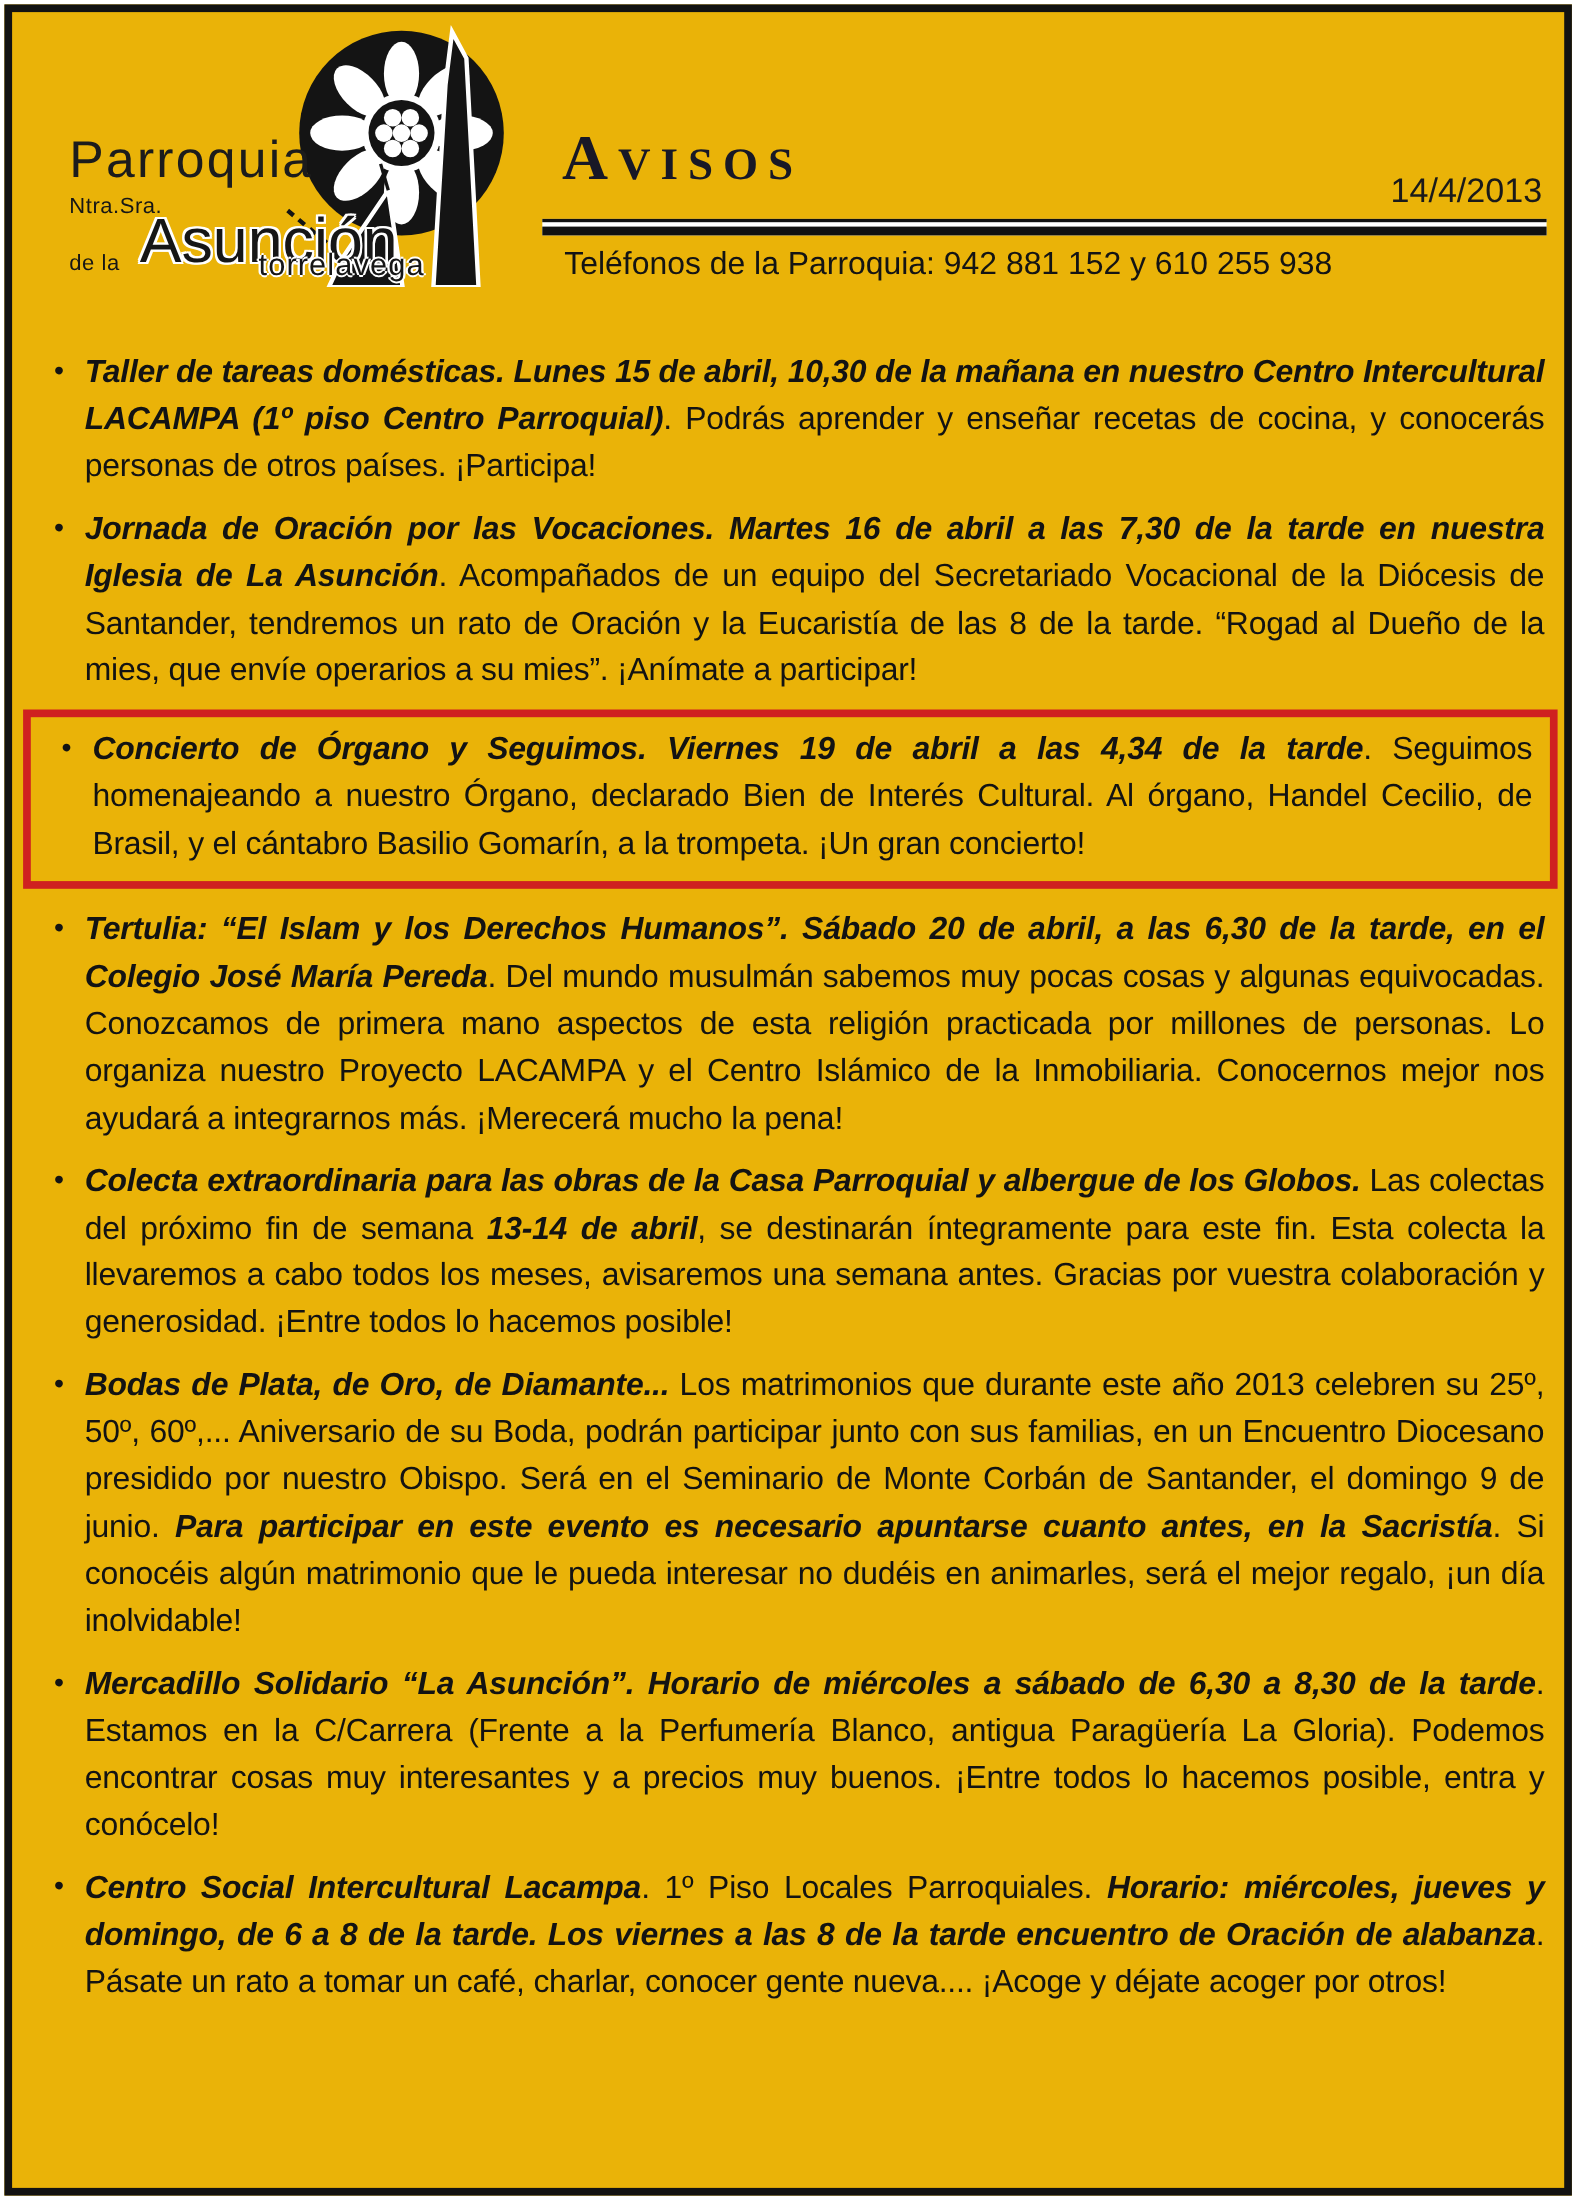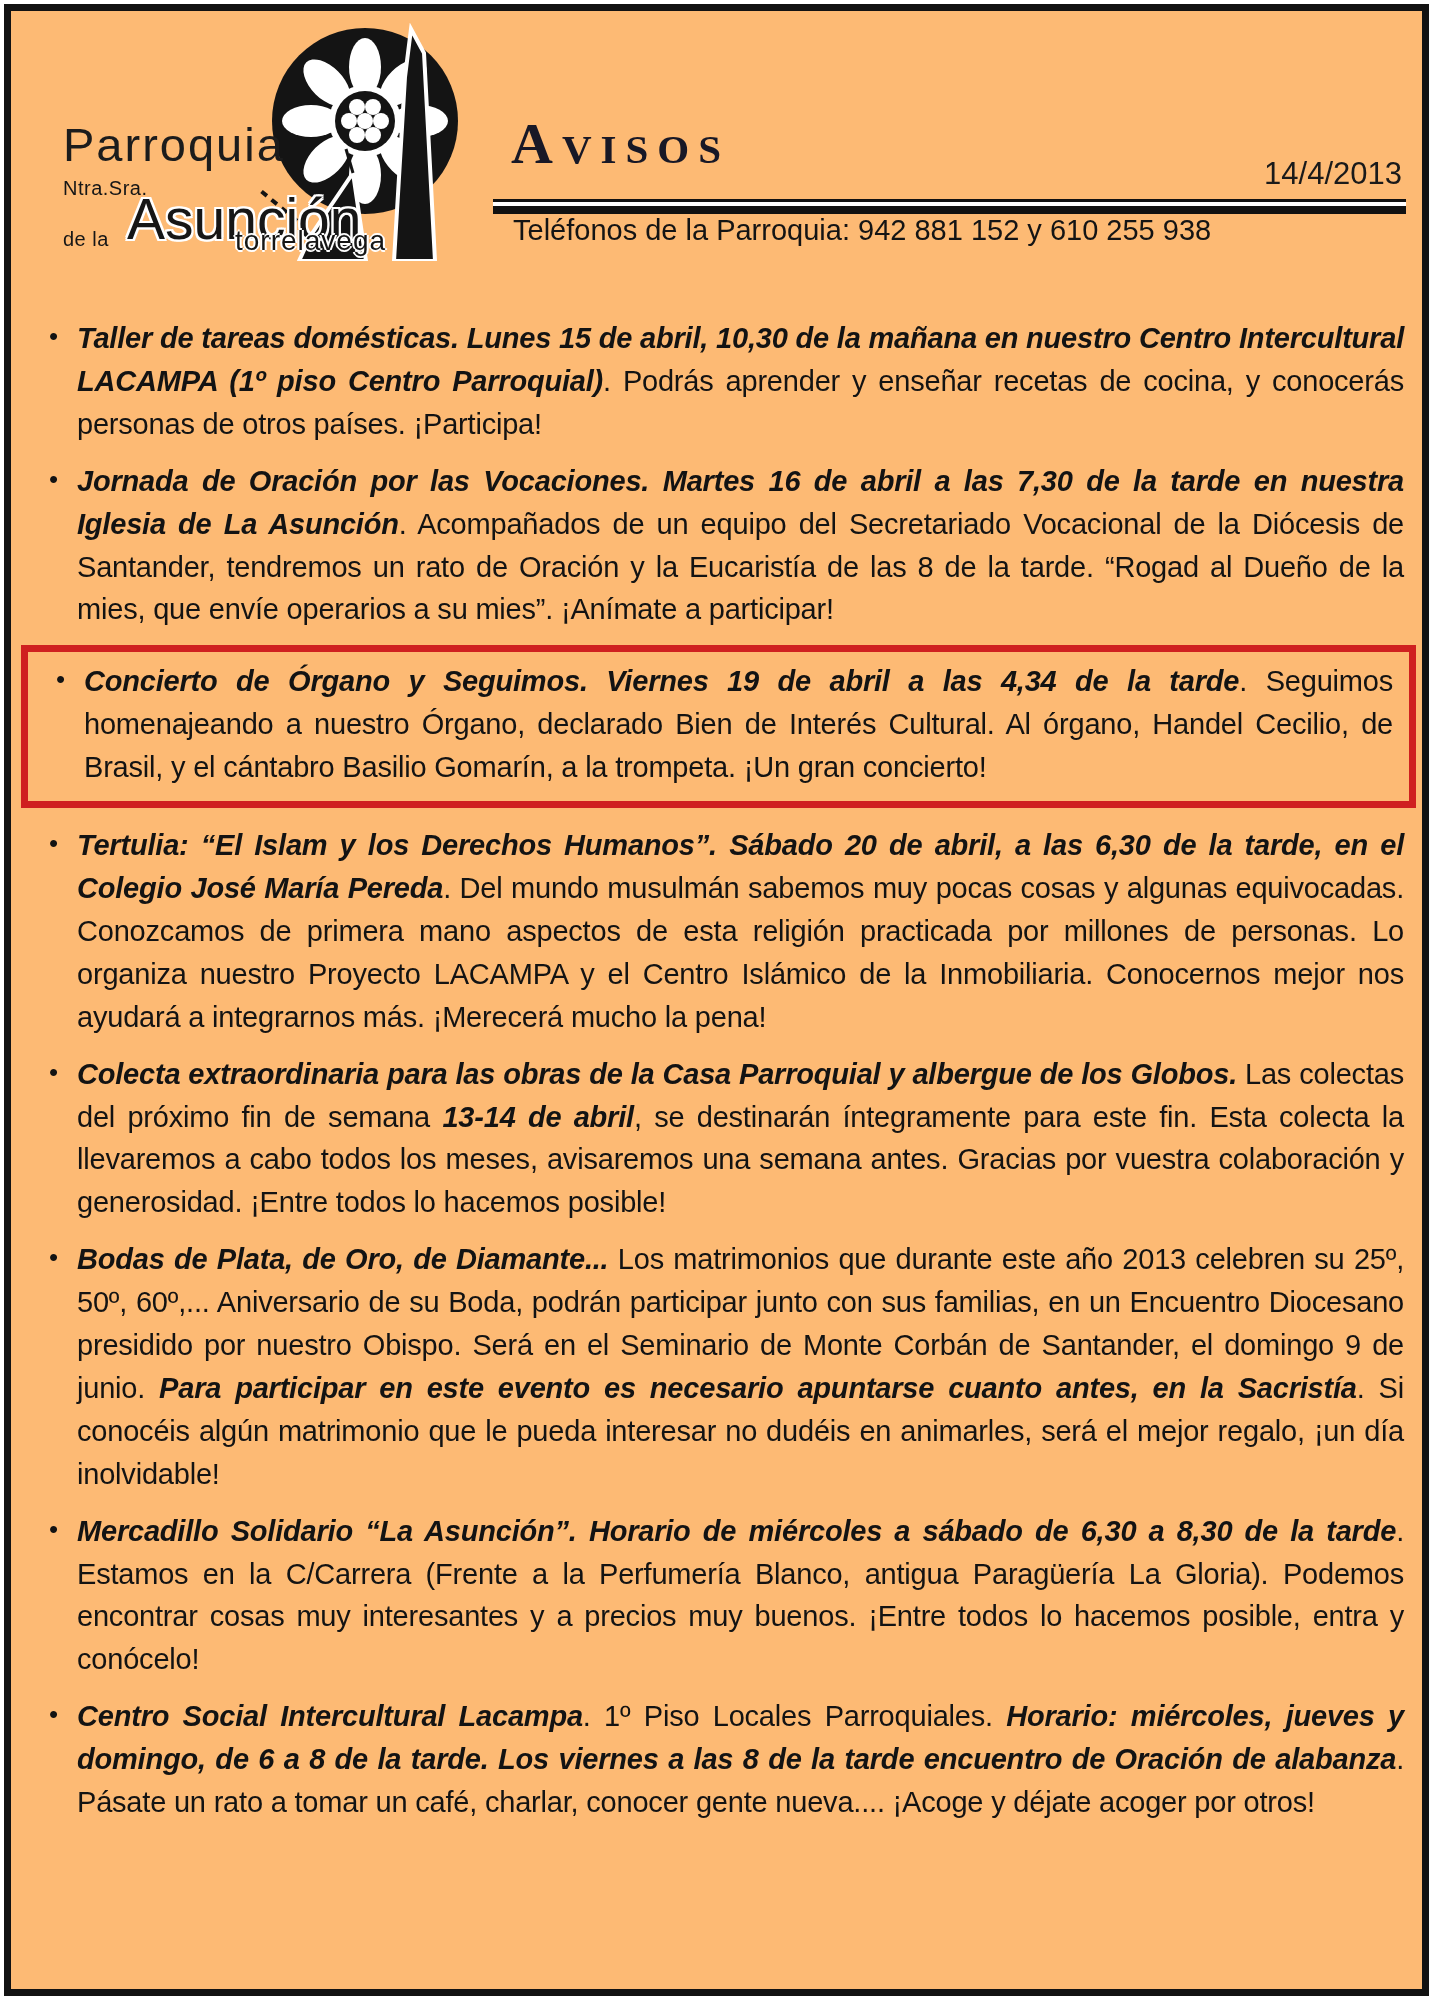--- a/index.html
+++ b/index.html
@@ -4,21 +4,21 @@
 <title>Avisos</title>
 <style>
   html,body{margin:0;padding:0;}
   body{
     width:1433px;height:2000px;position:relative;overflow:hidden;
     background:#ffffff;color:#161616;
     font-family:"Liberation Sans","DejaVu Sans",sans-serif;
   }
   .page{
     position:absolute;inset:4px;border:7px solid #121212;
-    padding:10px 16px 0 30px;box-sizing:border-box;background:#fdba74;
+    padding:10px 16px 0 30px;box-sizing:border-box;background:#eab308;
   }
   
   header{display:flex;align-items:flex-start;}
   .logo{position:relative;width:452px;height:250px;flex:none;}
   .logo svg{position:absolute;left:212px;top:2px;z-index:0;}
   .lg-parroquia{position:absolute;left:22px;top:96px;z-index:1;
     font-size:47px;letter-spacing:2px;color:#1c1c1c;}
   .lg-ntra{position:absolute;left:22px;top:156px;z-index:1;font-size:20px;letter-spacing:0.5px;}
   .lg-dela{position:absolute;left:22px;top:177px;z-index:1;font-size:20px;letter-spacing:0.5px;margin-top:30px;}
   .lg-asuncion{position:absolute;left:86px;top:142px;z-index:2;font-size:57px;letter-spacing:0px;
@@ -28,21 +28,21 @@
   .head-right{flex:1;padding-top:94px;min-width:0;}
   .title-row{display:flex;align-items:flex-start;justify-content:space-between;padding:0 4px 0 18px;}
   .avisos{
     margin:0;font-family:"Liberation Serif","DejaVu Serif",serif;
     font-variant:small-caps;font-weight:bold;font-size:58px;line-height:1;
     letter-spacing:9px;color:#181826;
   }
   .date{font-size:31px;line-height:1.1;color:#1a1a1a;margin-top:42px;}
   .head-rule{margin-top:8px;height:4px;background:#fff;
     border-top:3px solid #111;border-bottom:8px solid #111;}
-  .phones{padding-left:20px;font-size:29px;color:#141414;}
+  .phones{margin-top:10px;padding-left:20px;font-size:29px;color:#141414;}
   
   main{margin-top:46px;padding-right:2px;}
   .bullet{
     position:relative;padding-left:36px;margin-bottom:14px;
     font-size:29px;line-height:1.48;letter-spacing:-0.2px;
     text-align:justify;color:#131313;
   }
   .dot{position:absolute;left:8px;top:0px;font-size:26px;}
   .seg-n{font-weight:normal;font-style:normal;}
   .seg-b{font-weight:bold;font-style:italic;}

